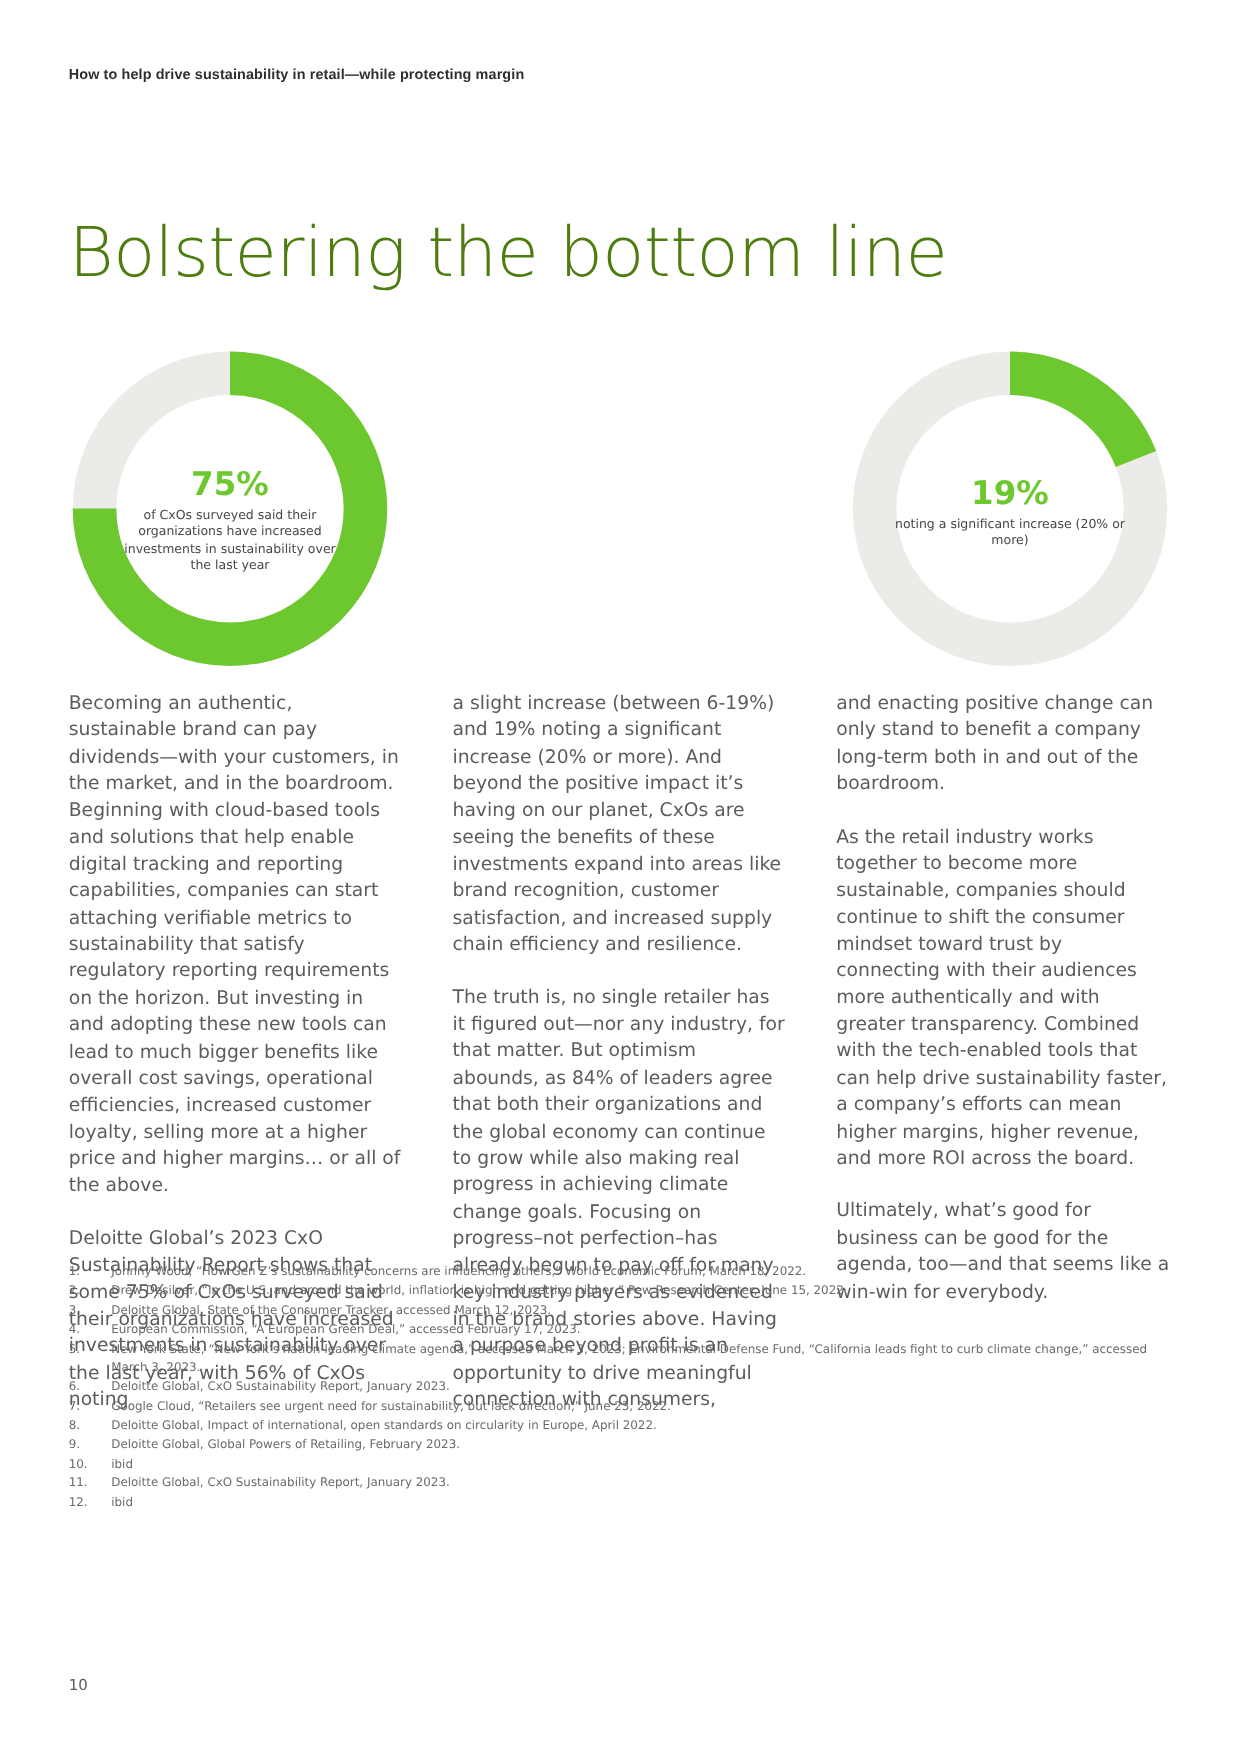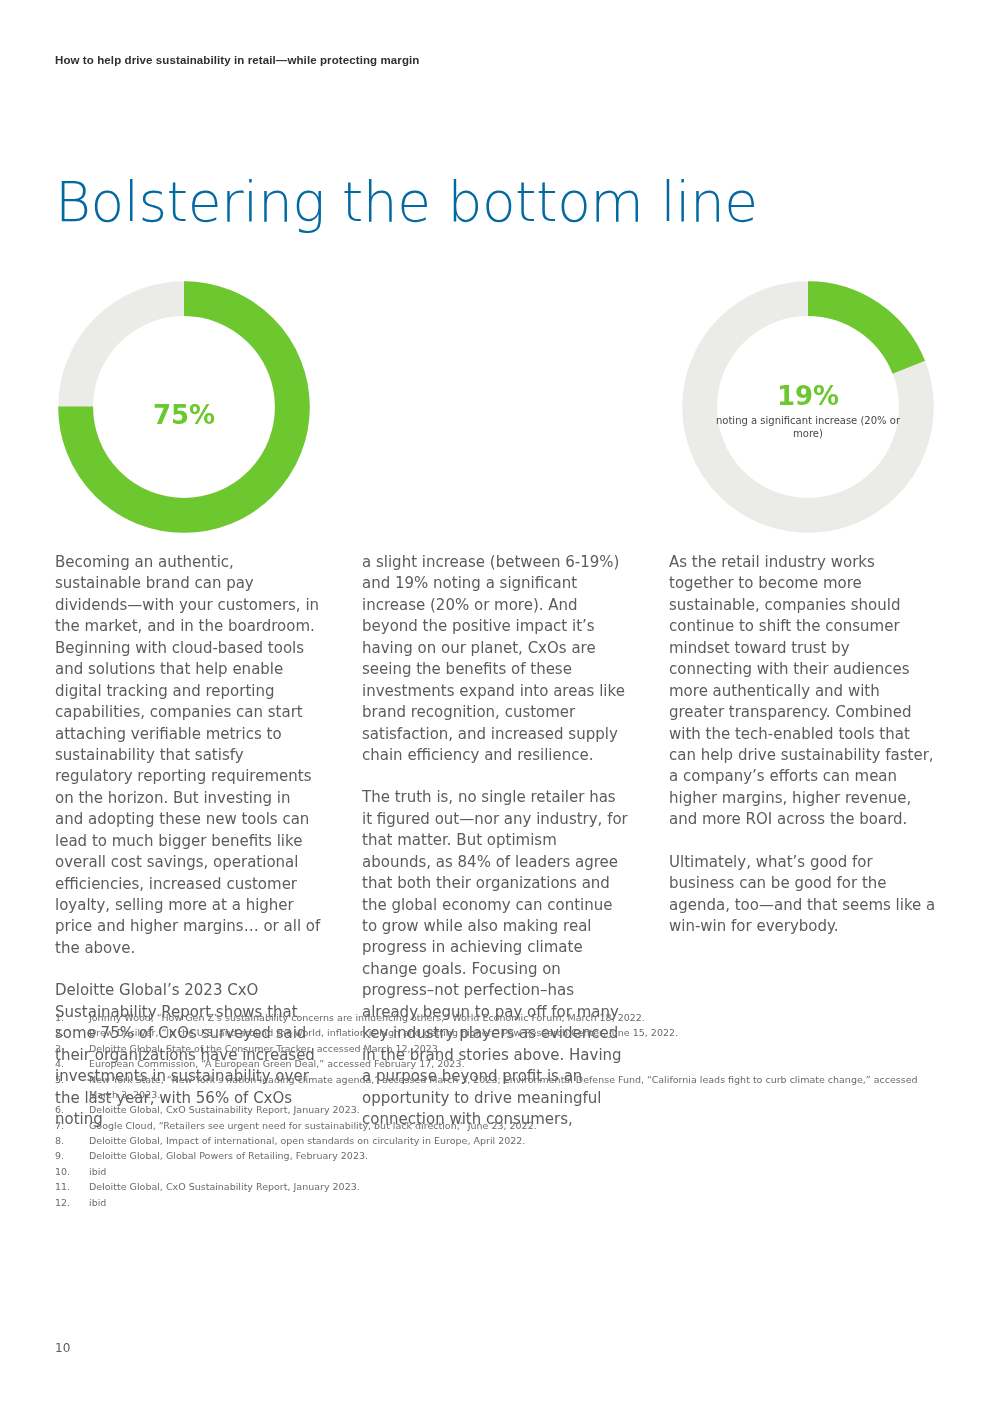--- a/index.html
+++ b/index.html
@@ -31,21 +31,21 @@
     letter-spacing: 0.1px;
   }
 
   
   .page-title {
     position: absolute;
     left: 55px;
     top: 137px;
     font-size: 55px;
     font-weight: 300;
-    color: #0369a1;
+    color: #4d7c0f;
     letter-spacing: -0.5px;
     line-height: 1.05;
     font-family: "DejaVu Sans", sans-serif;
     font-stretch: condensed;
   }
 
   
   .donut-row {
     position: absolute;
     left: 55px;
@@ -158,20 +158,21 @@
 
   <div class="donut-row">
 
     <div class="donut donut-1">
       <svg viewBox="0 0 100 100">
         <circle cx="50" cy="50" r="42" fill="none" stroke="#ebebe8" stroke-width="13.5"></circle>
         <circle class="donut-arc" cx="50" cy="50" r="42" fill="none" stroke="#6dc72e" stroke-width="13.5" stroke-dasharray="197.92033717615698 65.97344572538566" stroke-dashoffset="0"></circle>
       </svg>
       <div class="donut-center">
         <div class="donut-pct">75%</div>
+        <div class="donut-label">of CxOs surveyed said their organizations have increased investments in sustainability over the last year</div>
       </div>
     </div>
 
 
     <div class="donut donut-3">
       <svg viewBox="0 0 100 100">
         <circle cx="50" cy="50" r="42" fill="none" stroke="#ebebe8" stroke-width="13.5"></circle>
         <circle class="donut-arc" cx="50" cy="50" r="42" fill="none" stroke="#6dc72e" stroke-width="13.5" stroke-dasharray="50.1398187512931 213.75396415024954" stroke-dashoffset="0"></circle>
       </svg>
       <div class="donut-center">
@@ -185,20 +186,21 @@
   <div class="columns">
     <div class="col">
       <p>Becoming an authentic, sustainable brand can pay dividends—with your customers, in the market, and in the boardroom. Beginning with cloud-based tools and solutions that help enable digital tracking and reporting capabilities, companies can start attaching verifiable metrics to sustainability that satisfy regulatory reporting requirements on the horizon. But investing in and adopting these new tools can lead to much bigger benefits like overall cost savings, operational efficiencies, increased customer loyalty, selling more at a higher price and higher margins… or all of the above.</p>
       <p>Deloitte Global’s 2023 CxO Sustainability Report shows that some 75% of CxOs surveyed said their organizations have increased investments in sustainability over the last year, with 56% of CxOs noting</p>
     </div>
     <div class="col">
       <p>a slight increase (between 6-19%) and 19% noting a significant increase (20% or more). And beyond the positive impact it’s having on our planet, CxOs are seeing the benefits of these investments expand into areas like brand recognition, customer satisfaction, and increased supply chain efficiency and resilience.</p>
       <p>The truth is, no single retailer has it figured out—nor any industry, for that matter. But optimism abounds, as 84% of leaders agree that both their organizations and the global economy can continue to grow while also making real progress in achieving climate change goals. Focusing on progress–not perfection–has already begun to pay off for many key industry players as evidenced in the brand stories above. Having a purpose beyond profit is an opportunity to drive meaningful connection with consumers,</p>
     </div>
     <div class="col">
+      <p>and enacting positive change can only stand to benefit a company long-term both in and out of the boardroom.</p>
       <p>As the retail industry works together to become more sustainable, companies should continue to shift the consumer mindset toward trust by connecting with their audiences more authentically and with greater transparency. Combined with the tech-enabled tools that can help drive sustainability faster, a company’s efforts can mean higher margins, higher revenue, and more ROI across the board.</p>
       <p>Ultimately, what’s good for business can be good for the agenda, too—and that seems like a win-win for everybody.</p>
     </div>
   </div>
 
   <div class="footnotes">
     <div class="footnote">
       <span class="num">1.</span>
       <span class="txt">Johnny Wood, “How Gen Z’s sustainability concerns are influencing others,” World Economic Forum, March 18, 2022.</span>
     </div>

